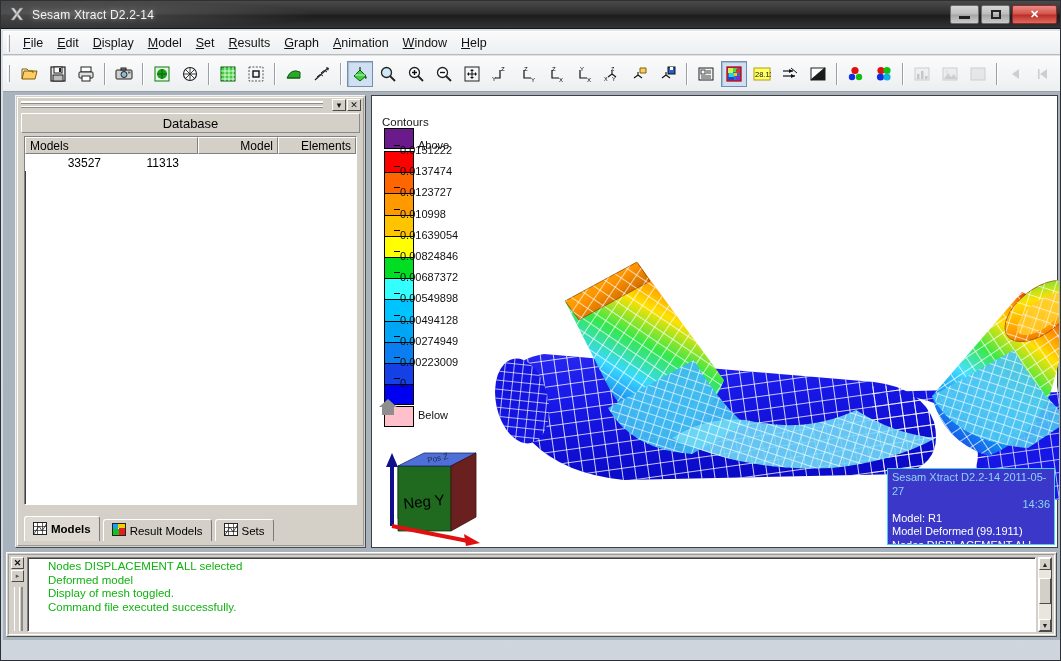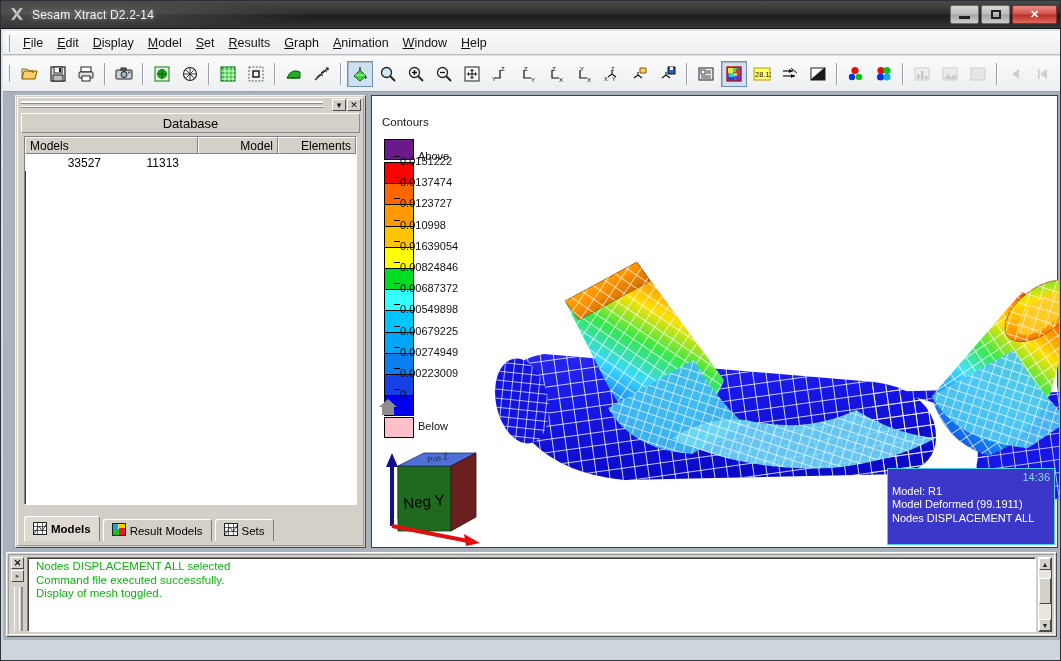--- a/index.html
+++ b/index.html
@@ -170,21 +170,21 @@
   }
   .db-tab.active { height:25px; font-weight:bold; background:#dedad2; }
 
   
   #viewport {
     position:absolute; left:368px; top:3px; width:687px; height:453px;
     background:#ffffff;
     border:1px solid #3f3f3f;
   }
   #legend { position:absolute; left:10px; top:20px; width:105px; }
-  .legend-title { font-size:11.5px; color:#1a1a1a; margin-bottom:11px; }
+  .legend-title { font-size:11.5px; color:#1a1a1a; margin-bottom:0; }
   .legend-body { position:relative; }
   .legend-swatch-col { position:absolute; left:2px; top:0; width:30px; }
   .sw { width:30px; height:21.2px; border:1px solid #000; border-bottom:none; }
   .sw:last-child { border-bottom:1px solid #000; }
   .sw.detached { border:1px solid #000; }
   .legend-labels { position:absolute; left:18px; top:0; width:75px; }
   .lbl { font-size:11px; color:#111; height:21.2px; line-height:1; position:relative; }
   .tickmark { position:absolute; left:-6px; top:0; width:6px; height:1px; background:#000; }
 
   .home-icon { position:absolute; left:5px; top:300px; }
@@ -223,21 +223,21 @@
   }
   .con-grip { position:absolute; left:3px; top:30px; width:8px; height:44px;
     border-left:1px solid #ffffff; border-right:1px solid #8d8d8d; }
   .con-grip2 { position:absolute; left:8px; top:30px; width:4px; height:44px;
     border-left:1px solid #ffffff; border-right:1px solid #8d8d8d; }
   .con-text {
     position:absolute; left:18px; top:2px; right:18px; bottom:2px;
     background:#ffffff; border:1px solid #808080;
     border-right-color:#fff; border-bottom-color:#fff;
     box-shadow: inset 1px 1px 0 #404040;
-    padding:2px 8px; overflow:hidden;
+    padding:2px 20px; overflow:hidden;
   }
   .con-line { color:#11b211; font-size:11.5px; line-height:13.5px; white-space:nowrap; }
   .con-scroll {
     position:absolute; right:2px; top:2px; width:14px; bottom:2px;
     background:#e9e6e0; border:1px solid #ffffff; border-right-color:#4b4b4b; border-bottom-color:#4b4b4b;
     display:flex; flex-direction:column; align-items:center;
   }
   .sb-btn { width:12px; height:12px; background:#d4d0c8;
     border:1px solid #ffffff; border-right-color:#4b4b4b; border-bottom-color:#4b4b4b;
     display:flex; align-items:center; justify-content:center; font-size:7px; color:#222; }
@@ -653,21 +653,21 @@
 
           <div class="legend-labels" style="top:17px;">
             <div class="lbl"><span class="tickmark"></span><span>0.0151222</span></div>
             <div class="lbl"><span class="tickmark"></span><span>0.0137474</span></div>
             <div class="lbl"><span class="tickmark"></span><span>0.0123727</span></div>
             <div class="lbl"><span class="tickmark"></span><span>0.010998</span></div>
             <div class="lbl"><span class="tickmark"></span><span>0.01639054</span></div>
             <div class="lbl"><span class="tickmark"></span><span>0.00824846</span></div>
             <div class="lbl"><span class="tickmark"></span><span>0.00687372</span></div>
             <div class="lbl"><span class="tickmark"></span><span>0.00549898</span></div>
-            <div class="lbl"><span class="tickmark"></span><span>0.00679225</span></div>
+            <div class="lbl"><span class="tickmark"></span><span>0.00494128</span></div>
             <div class="lbl"><span class="tickmark"></span><span>0.00274949</span></div>
             <div class="lbl"><span class="tickmark"></span><span>0.00223009</span></div>
             <div class="lbl"><span class="tickmark"></span><span>0</span></div>
           </div>
 
           <div style="position:absolute; left:2px; top:278px;">
             <div class="sw detached" style="background:#ffc0cb;"></div>
           </div>
           <div style="position:absolute; left:36px; top:281px; font-size:11px; color:#111;">Below</div>
         </div>
@@ -801,41 +801,43 @@
           <path d="M560 300 q24 46 96 52 l42 -28 q-34 -30 -56 -70 z" fill="url(#meshGridFine)" opacity="0.85"></path>
         </g>
 
         <g>
           <path d="M300 342 q70 34 160 30 q60 -6 104 -30 q-42 -4 -80 -28 q-50 24 -110 10 q-40 -4 -74 18 z" fill="#6fd8f5" opacity="0.9"></path>
           <path d="M300 342 q70 34 160 30 q60 -6 104 -30 q-42 -4 -80 -28 q-50 24 -110 10 q-40 -4 -74 18 z" fill="url(#meshGridFine)" opacity="0.85"></path>
         </g>
       </svg>
 
       <div id="infobox">
+        <div class="hdr">Sesam Xtract D2.2-14  2011-05-27</div>
         <div class="hdr2">14:36</div>
         <div class="row">Model: R1</div>
         <div class="row">Model Deformed (99.1911)</div>
         <div class="row">Nodes DISPLACEMENT ALL</div>
 
       </div>
     </div>
 
     <div id="console">
       <div id="console-inner">
         <div class="con-left">
           <div class="con-close">✕</div>
           <div class="con-arrow">▸</div>
           <div class="con-grip"></div>
           <div class="con-grip2"></div>
         </div>
 
         <div class="con-text">
           <div class="con-line">Nodes DISPLACEMENT ALL selected</div>
+          <div class="con-line">Deformed model</div>
+          <div class="con-line">Display of mesh toggled.</div>
           <div class="con-line">Command file executed successfully.</div>
-          <div class="con-line">Display of mesh toggled.</div>
         </div>
 
         <div class="con-scroll">
           <div class="sb-btn">▲</div>
           <div class="sb-thumb"></div>
           <div class="sb-spacer"></div>
           <div class="sb-btn">▼</div>
         </div>
       </div>
     </div>

